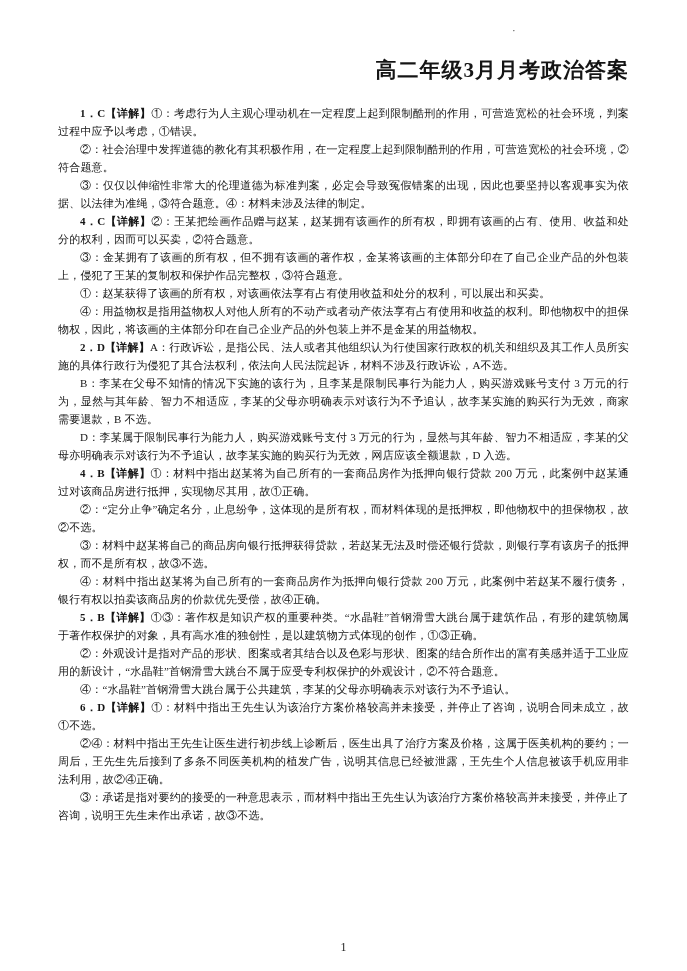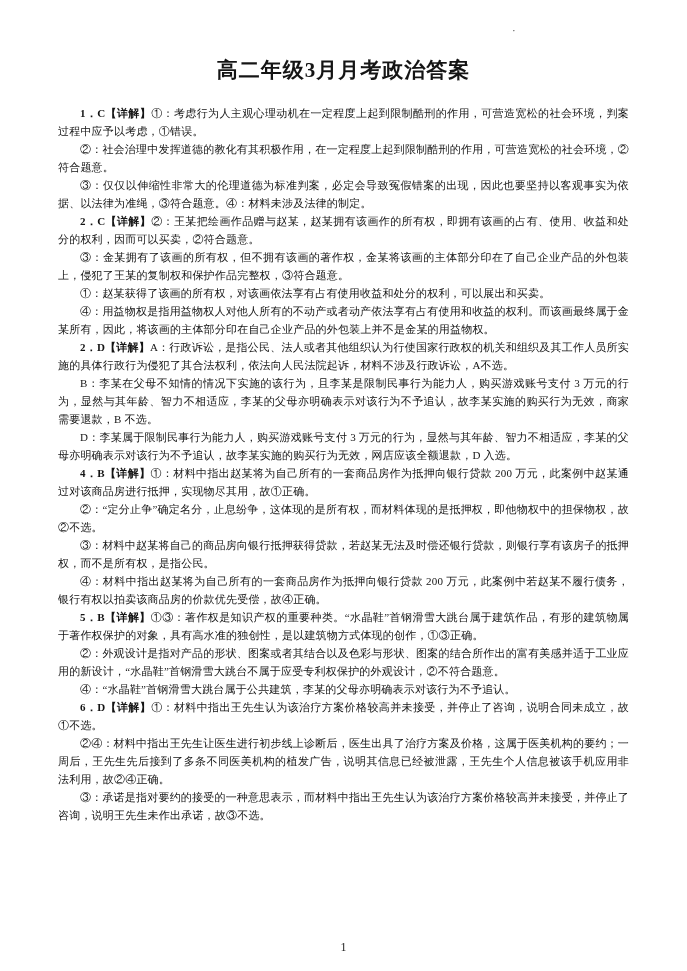--- a/index.html
+++ b/index.html
@@ -8,21 +8,21 @@
     width:687px; height:971px;
     margin:0 auto;
     background:#ffffff;
     box-sizing:border-box;
     padding:40px 58px 0 58px;
     font-family:"Liberation Serif","DejaVu Serif",serif;
     color:#141414;
     overflow:hidden;
   }
   .title {
-    text-align:center;
+    text-align:right;
     font-size:21px;
     font-weight:bold;
     margin:16px 0 20px 0;
     letter-spacing:1px;
   }
   .content { }
   .para {
     margin:0;
     text-indent:2em;
     font-size:11px;
@@ -51,40 +51,40 @@
 <div class="page">
   <div class="stray">·</div>
   <h1 class="title">高二年级3月月考政治答案</h1>
   <div class="content" id="paragraphs">
   <p class="para"><b class="lead">1．C【详解】</b><span class="body">①：考虑行为人主观心理动机在一定程度上起到限制酷刑的作用，可营造宽松的社会环境，判案过程中应予以考虑，①错误。</span></p>
 
   <p class="para"><b class="lead"></b><span class="body">②：社会治理中发挥道德的教化有其积极作用，在一定程度上起到限制酷刑的作用，可营造宽松的社会环境，②符合题意。</span></p>
 
   <p class="para"><b class="lead"></b><span class="body">③：仅仅以伸缩性非常大的伦理道德为标准判案，必定会导致冤假错案的出现，因此也要坚持以客观事实为依据、以法律为准绳，③符合题意。④：材料未涉及法律的制定。</span></p>
 
-  <p class="para"><b class="lead">2．C【详解】</b><span class="body">②：王某把绘画作品赠与赵某，赵某拥有该画作的所有权，即拥有该画的占有、使用、收益和处分的权利，因而可以买卖，②符合题意。</span></p>
+  <p class="para"><b class="lead">4．C【详解】</b><span class="body">②：王某把绘画作品赠与赵某，赵某拥有该画作的所有权，即拥有该画的占有、使用、收益和处分的权利，因而可以买卖，②符合题意。</span></p>
 
   <p class="para"><b class="lead"></b><span class="body">③：金某拥有了该画的所有权，但不拥有该画的著作权，金某将该画的主体部分印在了自己企业产品的外包装上，侵犯了王某的复制权和保护作品完整权，③符合题意。</span></p>
 
   <p class="para"><b class="lead"></b><span class="body">①：赵某获得了该画的所有权，对该画依法享有占有使用收益和处分的权利，可以展出和买卖。</span></p>
 
-  <p class="para"><b class="lead"></b><span class="body">④：用益物权是指用益物权人对他人所有的不动产或者动产依法享有占有使用和收益的权利。而该画最终属于金某所有，因此，将该画的主体部分印在自己企业产品的外包装上并不是金某的用益物权。</span></p>
+  <p class="para"><b class="lead"></b><span class="body">④：用益物权是指用益物权人对他人所有的不动产或者动产依法享有占有使用和收益的权利。即他物权中的担保物权，因此，将该画的主体部分印在自己企业产品的外包装上并不是金某的用益物权。</span></p>
 
   <p class="para"><b class="lead">2．D【详解】</b><span class="body">A：行政诉讼，是指公民、法人或者其他组织认为行使国家行政权的机关和组织及其工作人员所实施的具体行政行为侵犯了其合法权利，依法向人民法院起诉，材料不涉及行政诉讼，A不选。</span></p>
 
   <p class="para"><b class="lead"></b><span class="body">B：李某在父母不知情的情况下实施的该行为，且李某是限制民事行为能力人，购买游戏账号支付 3 万元的行为，显然与其年龄、智力不相适应，李某的父母亦明确表示对该行为不予追认，故李某实施的购买行为无效，商家需要退款，B 不选。</span></p>
 
 
   <p class="para"><b class="lead"></b><span class="body">D：李某属于限制民事行为能力人，购买游戏账号支付 3 万元的行为，显然与其年龄、智力不相适应，李某的父母亦明确表示对该行为不予追认，故李某实施的购买行为无效，网店应该全额退款，D 入选。</span></p>
 
   <p class="para"><b class="lead">4．B【详解】</b><span class="body">①：材料中指出赵某将为自己所有的一套商品房作为抵押向银行贷款 200 万元，此案例中赵某通过对该商品房进行抵押，实现物尽其用，故①正确。</span></p>
 
   <p class="para"><b class="lead"></b><span class="body">②：“定分止争”确定名分，止息纷争，这体现的是所有权，而材料体现的是抵押权，即他物权中的担保物权，故②不选。</span></p>
 
-  <p class="para"><b class="lead"></b><span class="body">③：材料中赵某将自己的商品房向银行抵押获得贷款，若赵某无法及时偿还银行贷款，则银行享有该房子的抵押权，而不是所有权，是指公民。</span></p>
+  <p class="para"><b class="lead"></b><span class="body">③：材料中赵某将自己的商品房向银行抵押获得贷款，若赵某无法及时偿还银行贷款，则银行享有该房子的抵押权，而不是所有权，故③不选。</span></p>
 
   <p class="para"><b class="lead"></b><span class="body">④：材料中指出赵某将为自己所有的一套商品房作为抵押向银行贷款 200 万元，此案例中若赵某不履行债务，银行有权以拍卖该商品房的价款优先受偿，故④正确。</span></p>
 
   <p class="para"><b class="lead">5．B【详解】</b><span class="body">①③：著作权是知识产权的重要种类。“水晶鞋”首钢滑雪大跳台属于建筑作品，有形的建筑物属于著作权保护的对象，具有高水准的独创性，是以建筑物方式体现的创作，①③正确。</span></p>
 
   <p class="para"><b class="lead"></b><span class="body">②：外观设计是指对产品的形状、图案或者其结合以及色彩与形状、图案的结合所作出的富有美感并适于工业应用的新设计，“水晶鞋”首钢滑雪大跳台不属于应受专利权保护的外观设计，②不符合题意。</span></p>
 
   <p class="para"><b class="lead"></b><span class="body">④：“水晶鞋”首钢滑雪大跳台属于公共建筑，李某的父母亦明确表示对该行为不予追认。</span></p>
 
   <p class="para"><b class="lead">6．D【详解】</b><span class="body">①：材料中指出王先生认为该治疗方案价格较高并未接受，并停止了咨询，说明合同未成立，故①不选。</span></p>

